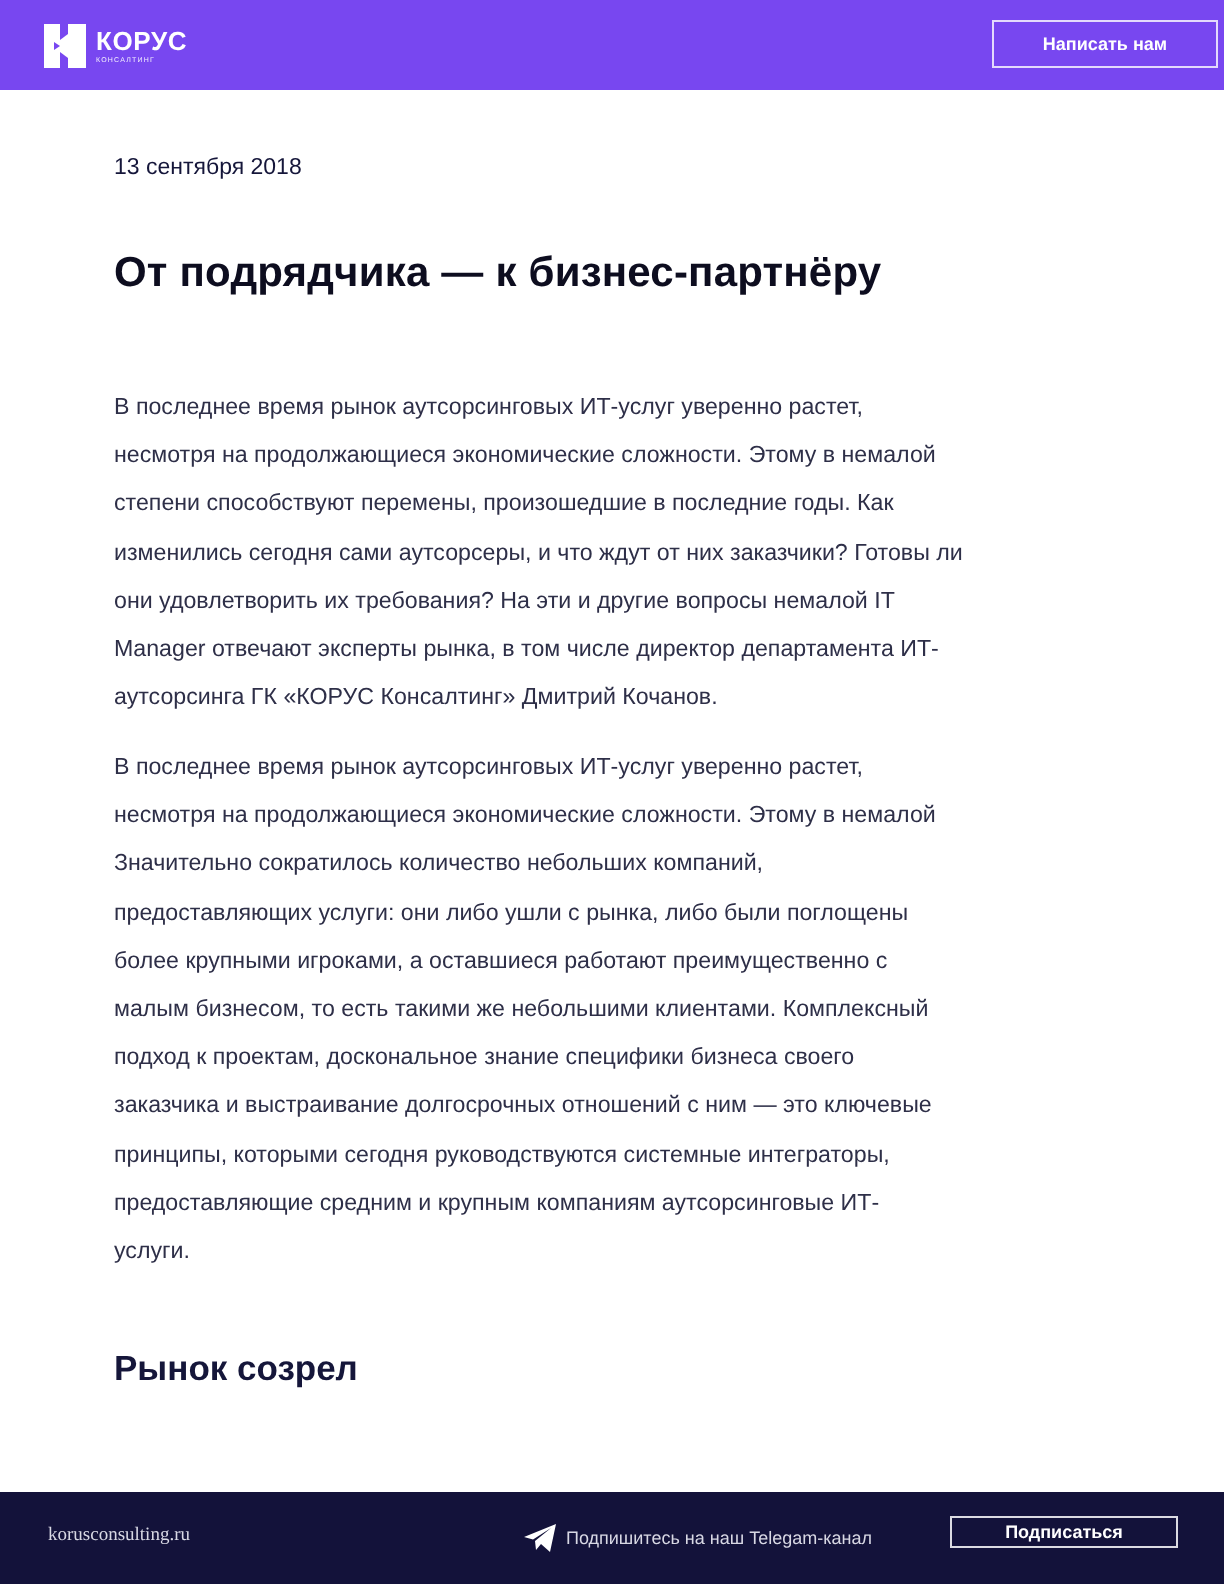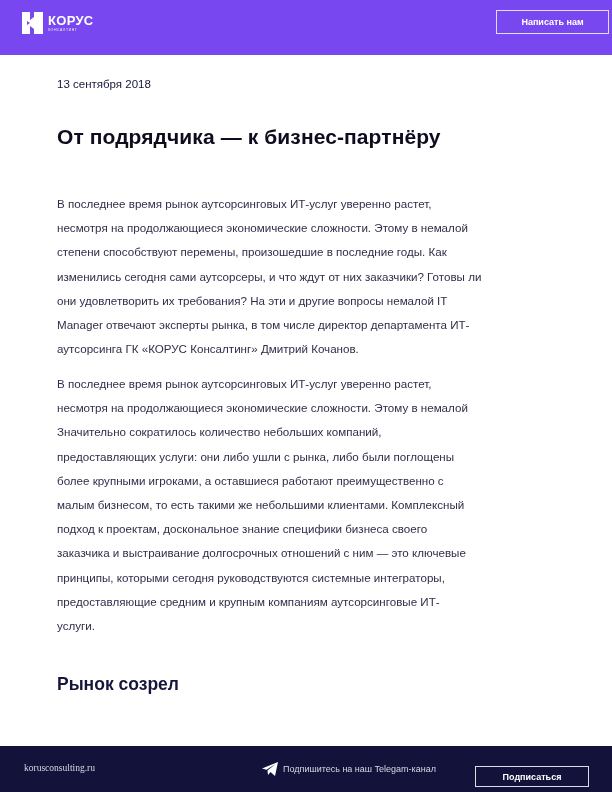--- a/index.html
+++ b/index.html
@@ -1,20 +1,20 @@
 <!DOCTYPE html>
 <html><head>
   <meta charset="utf-8">
   <style>
     * { box-sizing: border-box; margin: 0; padding: 0; }
     html, body { width: 612px; height: 792px; overflow: hidden; background: #ffffff; }
     body { position: relative; font-family: "Liberation Sans", "DejaVu Sans", sans-serif; color: #15163a; }
 
     .header {
-      position: absolute; left: 0; top: 0; width: 612px; height: 55px;
+      position: absolute; left: 0; top: 0; width: 612px; height: 45px;
       background: #7847f0;
     }
     .logo { position: absolute; left: 22px; top: 11px; height: 24px; display: flex; align-items: center; }
     .logo-mark { width: 21px; height: 22px; position: relative; }
     .logo-text { margin-left: 5px; display: flex; flex-direction: column; justify-content: center; }
     .logo-title { color: #fff; font-weight: bold; font-size: 13px; line-height: 13px; letter-spacing: 0.3px; }
     .logo-sub { color: #fff; font-size: 3.5px; line-height: 5px; letter-spacing: 0.6px; opacity: 0.9; margin-top: 1px; }
 
     .btn-write {
       position: absolute; left: 476px; top: 10px; width: 113px; height: 24px;
@@ -41,21 +41,21 @@
       white-space: nowrap;
     }
 
     .footer {
       position: absolute; left: 0; top: 746px; width: 612px; height: 46px; background: #13123a;
     }
     .footer-site { position: absolute; left: 24px; top: 17px; color: #d8d8e4; font-size: 9.5px; font-family: Liberation Serif, serif; }
     .tg-icon { position: absolute; left: 262px; top: 16px; width: 16px; height: 14px; }
     .tg-text { position: absolute; left: 283px; top: 18px; color: #d8d8e4; font-size: 9px; white-space: nowrap; }
     .btn-sub {
-      position: absolute; left: 475px; top: 20px; width: 114px; height: 21px;
+      position: absolute; left: 475px; top: 12px; width: 114px; height: 16px;
       border: 1px solid rgba(255,255,255,0.85); background: transparent;
       color: #fff; font-size: 9px; font-weight: bold;
       display: flex; align-items: center; justify-content: center; cursor: pointer;
     }
   </style>
 </head>
 <body>
 
 <header class="header">
   <div class="logo">

